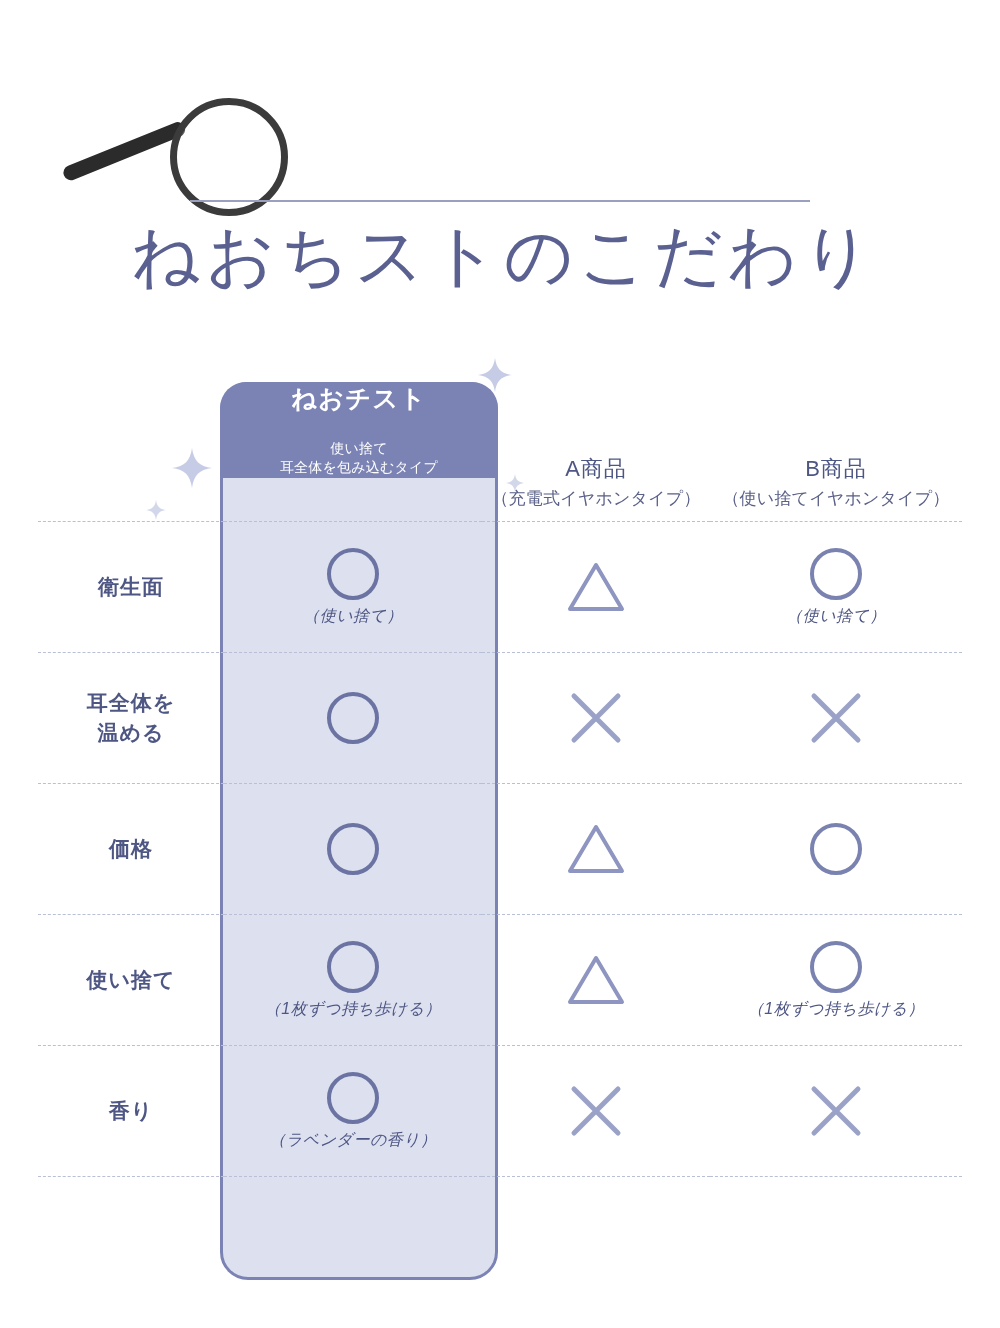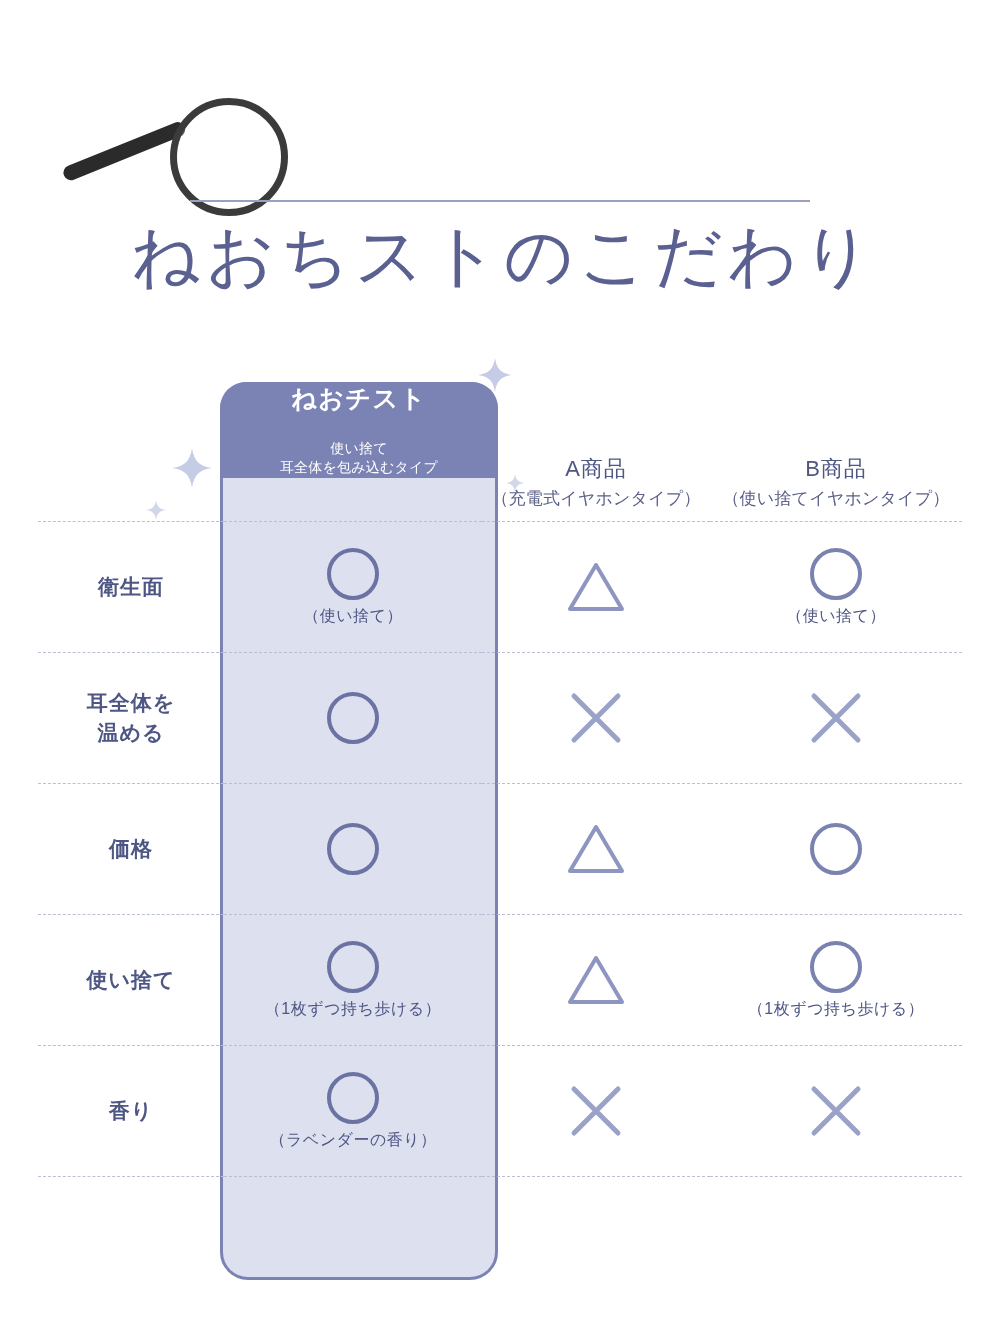--- a/index.html
+++ b/index.html
@@ -168,20 +168,21 @@
     display: flex;
     flex-direction: column;
     align-items: center;
     justify-content: center;
     gap: 6px;
   }
   .note {
     font-size: 16px;
     color: #4e5684;
     letter-spacing: 0.5px;
+    font-style: italic;
   }
   .txtval {
     font-size: 19px;
     color: #4e5684;
     letter-spacing: 1px;
   }
 
   
   .mark { display: block; }
   .mark.circle {

